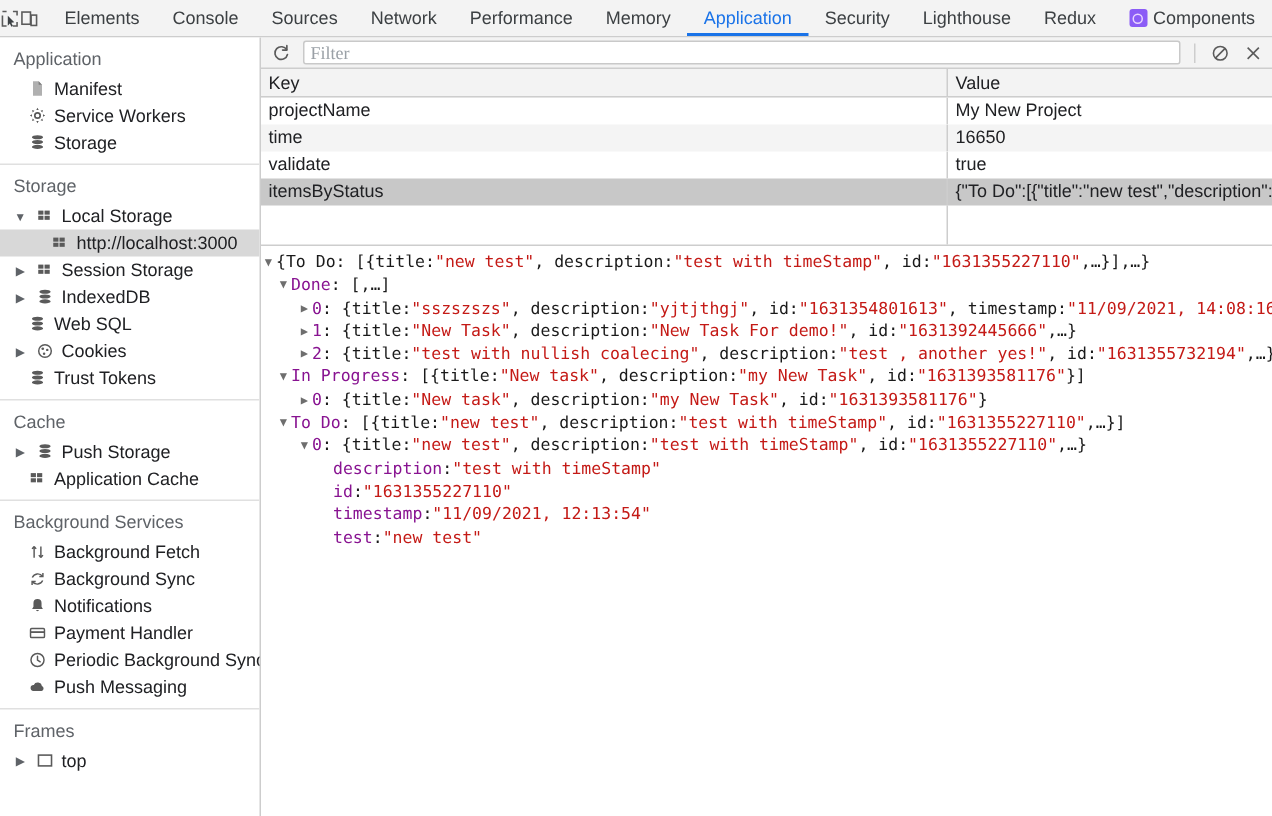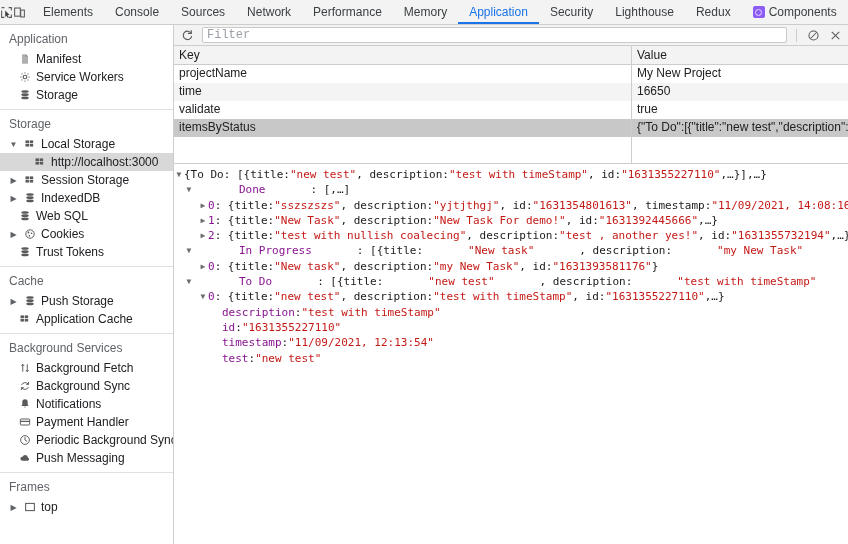--- a/index.html
+++ b/index.html
@@ -98,21 +98,21 @@
   }
   .filter-box {
     flex: 1; height: 16px;
     background: #fff; border: 1px solid #c9c9c9; border-radius: 2px;
     display: flex; align-items: center; padding: 0 4px;
     margin: 0 3px;
     min-width: 0;
   }
   .filter-box input {
     width: 100%; border: none; outline: none; background: transparent;
-    font-family: Liberation Mono, monospace; font-size: 12px; color: #202124;
+    font-family: Liberation Serif, serif; font-size: 12px; color: #202124;
   }
   .filter-box input::placeholder { color: #9aa0a6; }
   .tool-div { width: 1px; height: 13px; background: #cdcdcd; margin: 0 4px; }
   .grid-head {
     display: flex; height: 19px; background: #f3f3f3;
     border-bottom: 1px solid #cdcdcd;
   }
   .grid-head .cell { font-size: 12px; color: #202124; padding: 2px 0 0 5px; }
   .col-key { width: 458px; min-width: 458px; border-right: 1px solid #cdcdcd; }
   .col-val { flex: 1; overflow: hidden; }
@@ -141,21 +141,21 @@
     width: 10px; flex: none; color: #6e6e6e; font-size: 8px;
     text-align: center; line-height: 15.3px;
   }
   .tri.open::before { content: "\25BC"; }
   .tri.closed::before { content: "\25B6"; }
   .tri.none::before { content: ""; }
   .k-name { color: #881391; }
   .k-idx  { color: #881391; }
   .str    { color: #c41a16; }
   .plain  { color: #1a1a1a; }
-  .in1 { padding-left: 10px; gap: 45px; }
+  .in1 { padding-left: 10px; }
   .in2 { padding-left: 24px; }
   .in3 { padding-left: 38px; }
 </style>
 </head>
 <body>
 
 <div id="app">
 
   <div class="tabbar">
     <div class="tb-icon">

